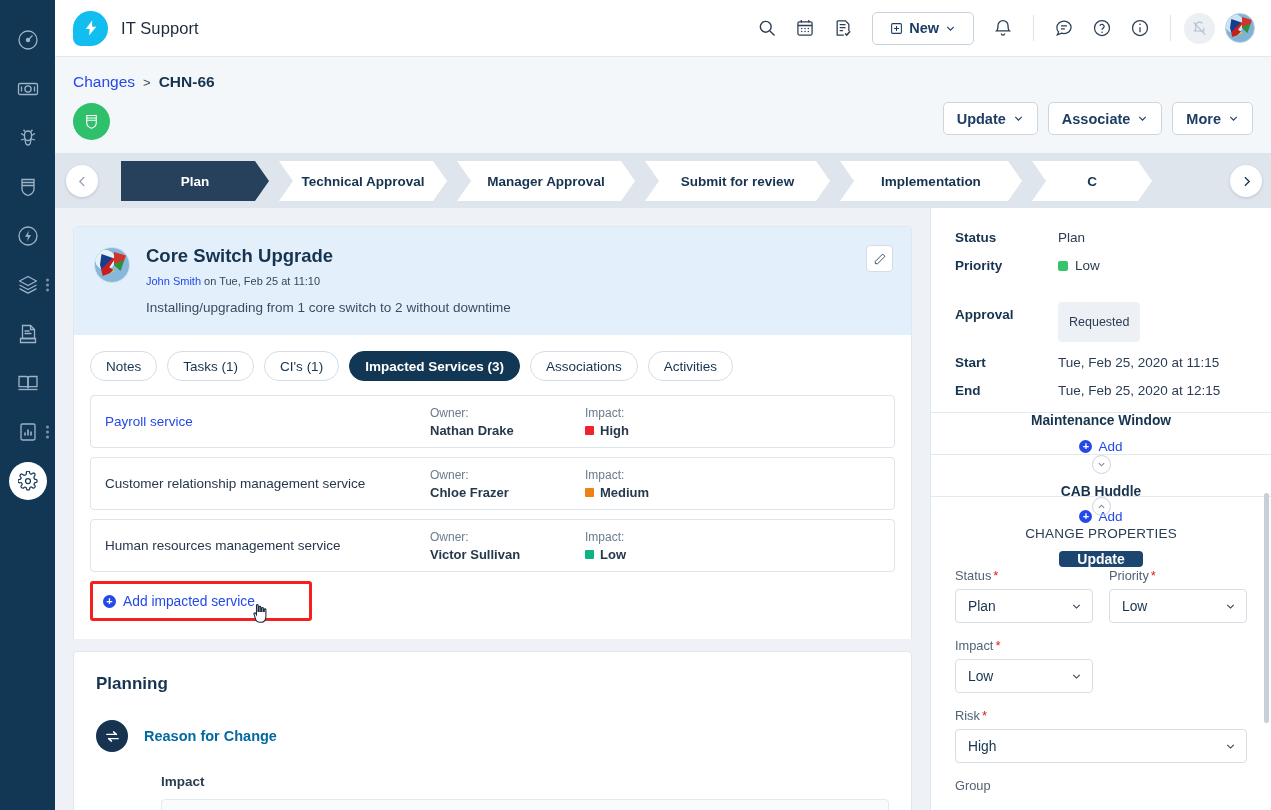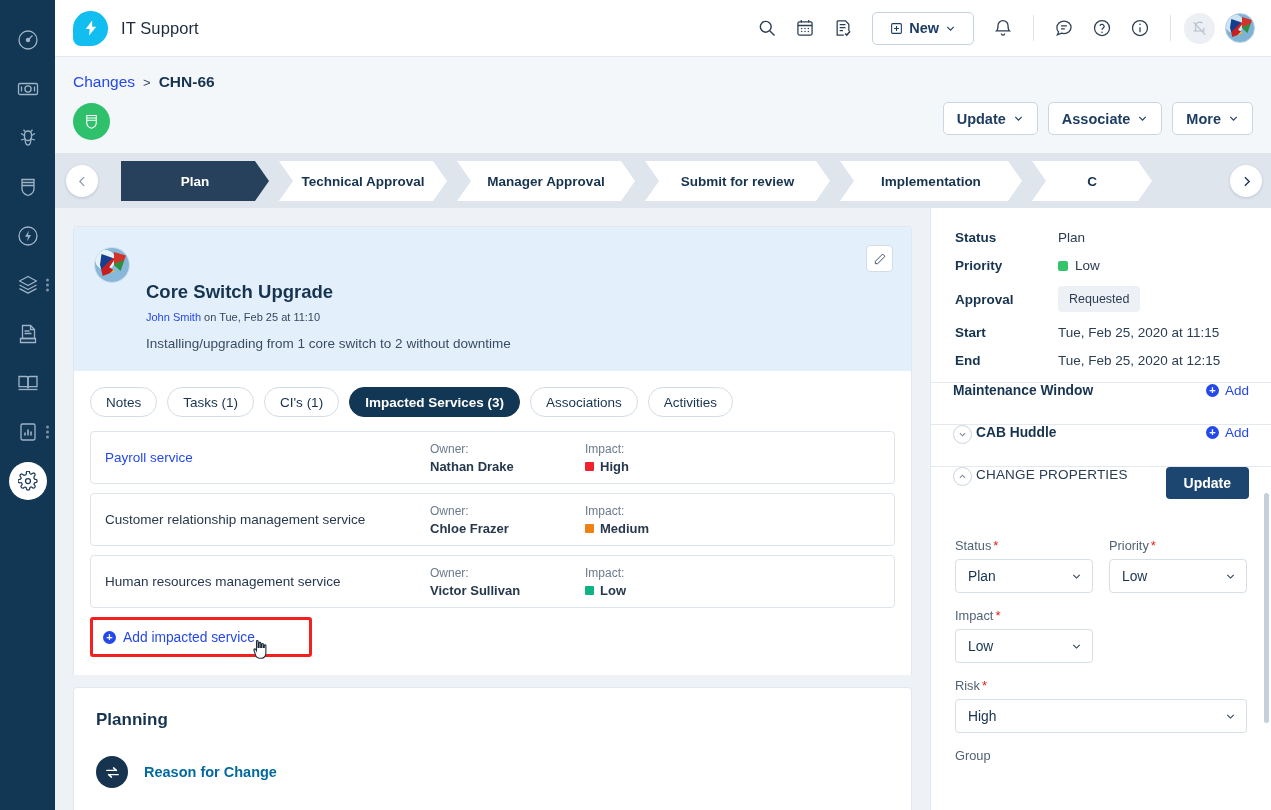--- a/index.html
+++ b/index.html
@@ -165,21 +165,21 @@
   .avatar-lg::before {
     content:""; position:absolute; left:5px; top:6px; width:15px; height:22px;
     background: linear-gradient(135deg,#143f90 0 45%, #c61f1f 46% 78%, #ecc51f 79% 100%);
     clip-path: polygon(10% 0,100% 22%,62% 60%,100% 78%,18% 100%,0 48%);
   }
   .avatar-lg::after {
     content:""; position:absolute; right:3px; top:4px; width:12px; height:19px;
     background: linear-gradient(160deg,#d0342c 0 50%, #2f8f3e 51% 100%);
     clip-path: polygon(0 0,100% 18%,55% 100%,0 70%);
   }
-  .sum-title { font-size: 18.5px; font-weight: bold; color: #16334f; margin-bottom: 8px; margin-top: 36px; }
+  .sum-title { font-size: 18.5px; font-weight: bold; color: #16334f; margin-bottom: 8px; }
   .sum-meta { font-size: 11px; color: #35475c; margin-bottom: 13px; }
   .sum-meta a { color: #2449e8; text-decoration: none; cursor:pointer; }
   .sum-desc { font-size: 13.5px; color: #3c4c60; }
   .edit-btn {
     position: absolute; right: 18px; top: 18px; width: 27px; height: 27px;
     border: 1px solid #d2dde8; border-radius: 4px; background: #fff;
     display: flex; align-items: center; justify-content: center; cursor: pointer;
   }
 
   
@@ -239,25 +239,26 @@
     width: 341px; flex: 0 0 341px; background: #fff; border-left: 1px solid #e1e7ee;
     display: flex; flex-direction: column; overflow: hidden; position: relative;
   }
   .rp-props { padding: 22px 24px 14px 24px; }
   .prop { display: flex; align-items: center; margin-bottom: 13px; }
   .prop:last-child { margin-bottom: 0; }
   .prop-k { flex: 0 0 103px; font-size: 13.5px; color: #16334f; font-weight: bold; }
   .prop-v { font-size: 13.5px; color: #2b3d52; display: flex; align-items: center; gap: 7px; }
   .badge-req {
     background: #edf1f6; color: #2b3d52; font-size: 12.5px; border-radius: 4px;
-    padding: 6px 11px;
+    padding: 13px 11px;
+    margin-top: 16px;
   }
   .rp-sec {
-    border-top: 1px solid #e4e9ef; height: 42px; display: flex; align-items: flex-start;
-    padding: 0 22px 0 22px; gap: 4px;
+    border-top: 1px solid #e4e9ef; height: 42px; display: flex; align-items: center;
+    padding: 0 22px 0 22px; gap: 10px; flex-direction: column;
   }
   .rp-sec-t { font-size: 13.8px; color: #16334f; font-weight: bold; flex: 1; }
   .rp-sec-t.caps { font-weight: normal; font-size: 13.5px; color: #2b3d52; letter-spacing: .2px; }
   .circ-chev {
     width: 19px; height: 19px; border-radius: 50%; border: 1px solid #cbd5df;
     display: flex; align-items: center; justify-content: center; flex: 0 0 19px; cursor: pointer;
   }
   .add-sm { display: flex; align-items: center; gap: 6px; color: #2449e8; font-size: 13.5px; cursor: pointer; }
   .plus-ic-sm {
     width: 13px; height: 13px; border-radius: 50%; background: #2449e8;

